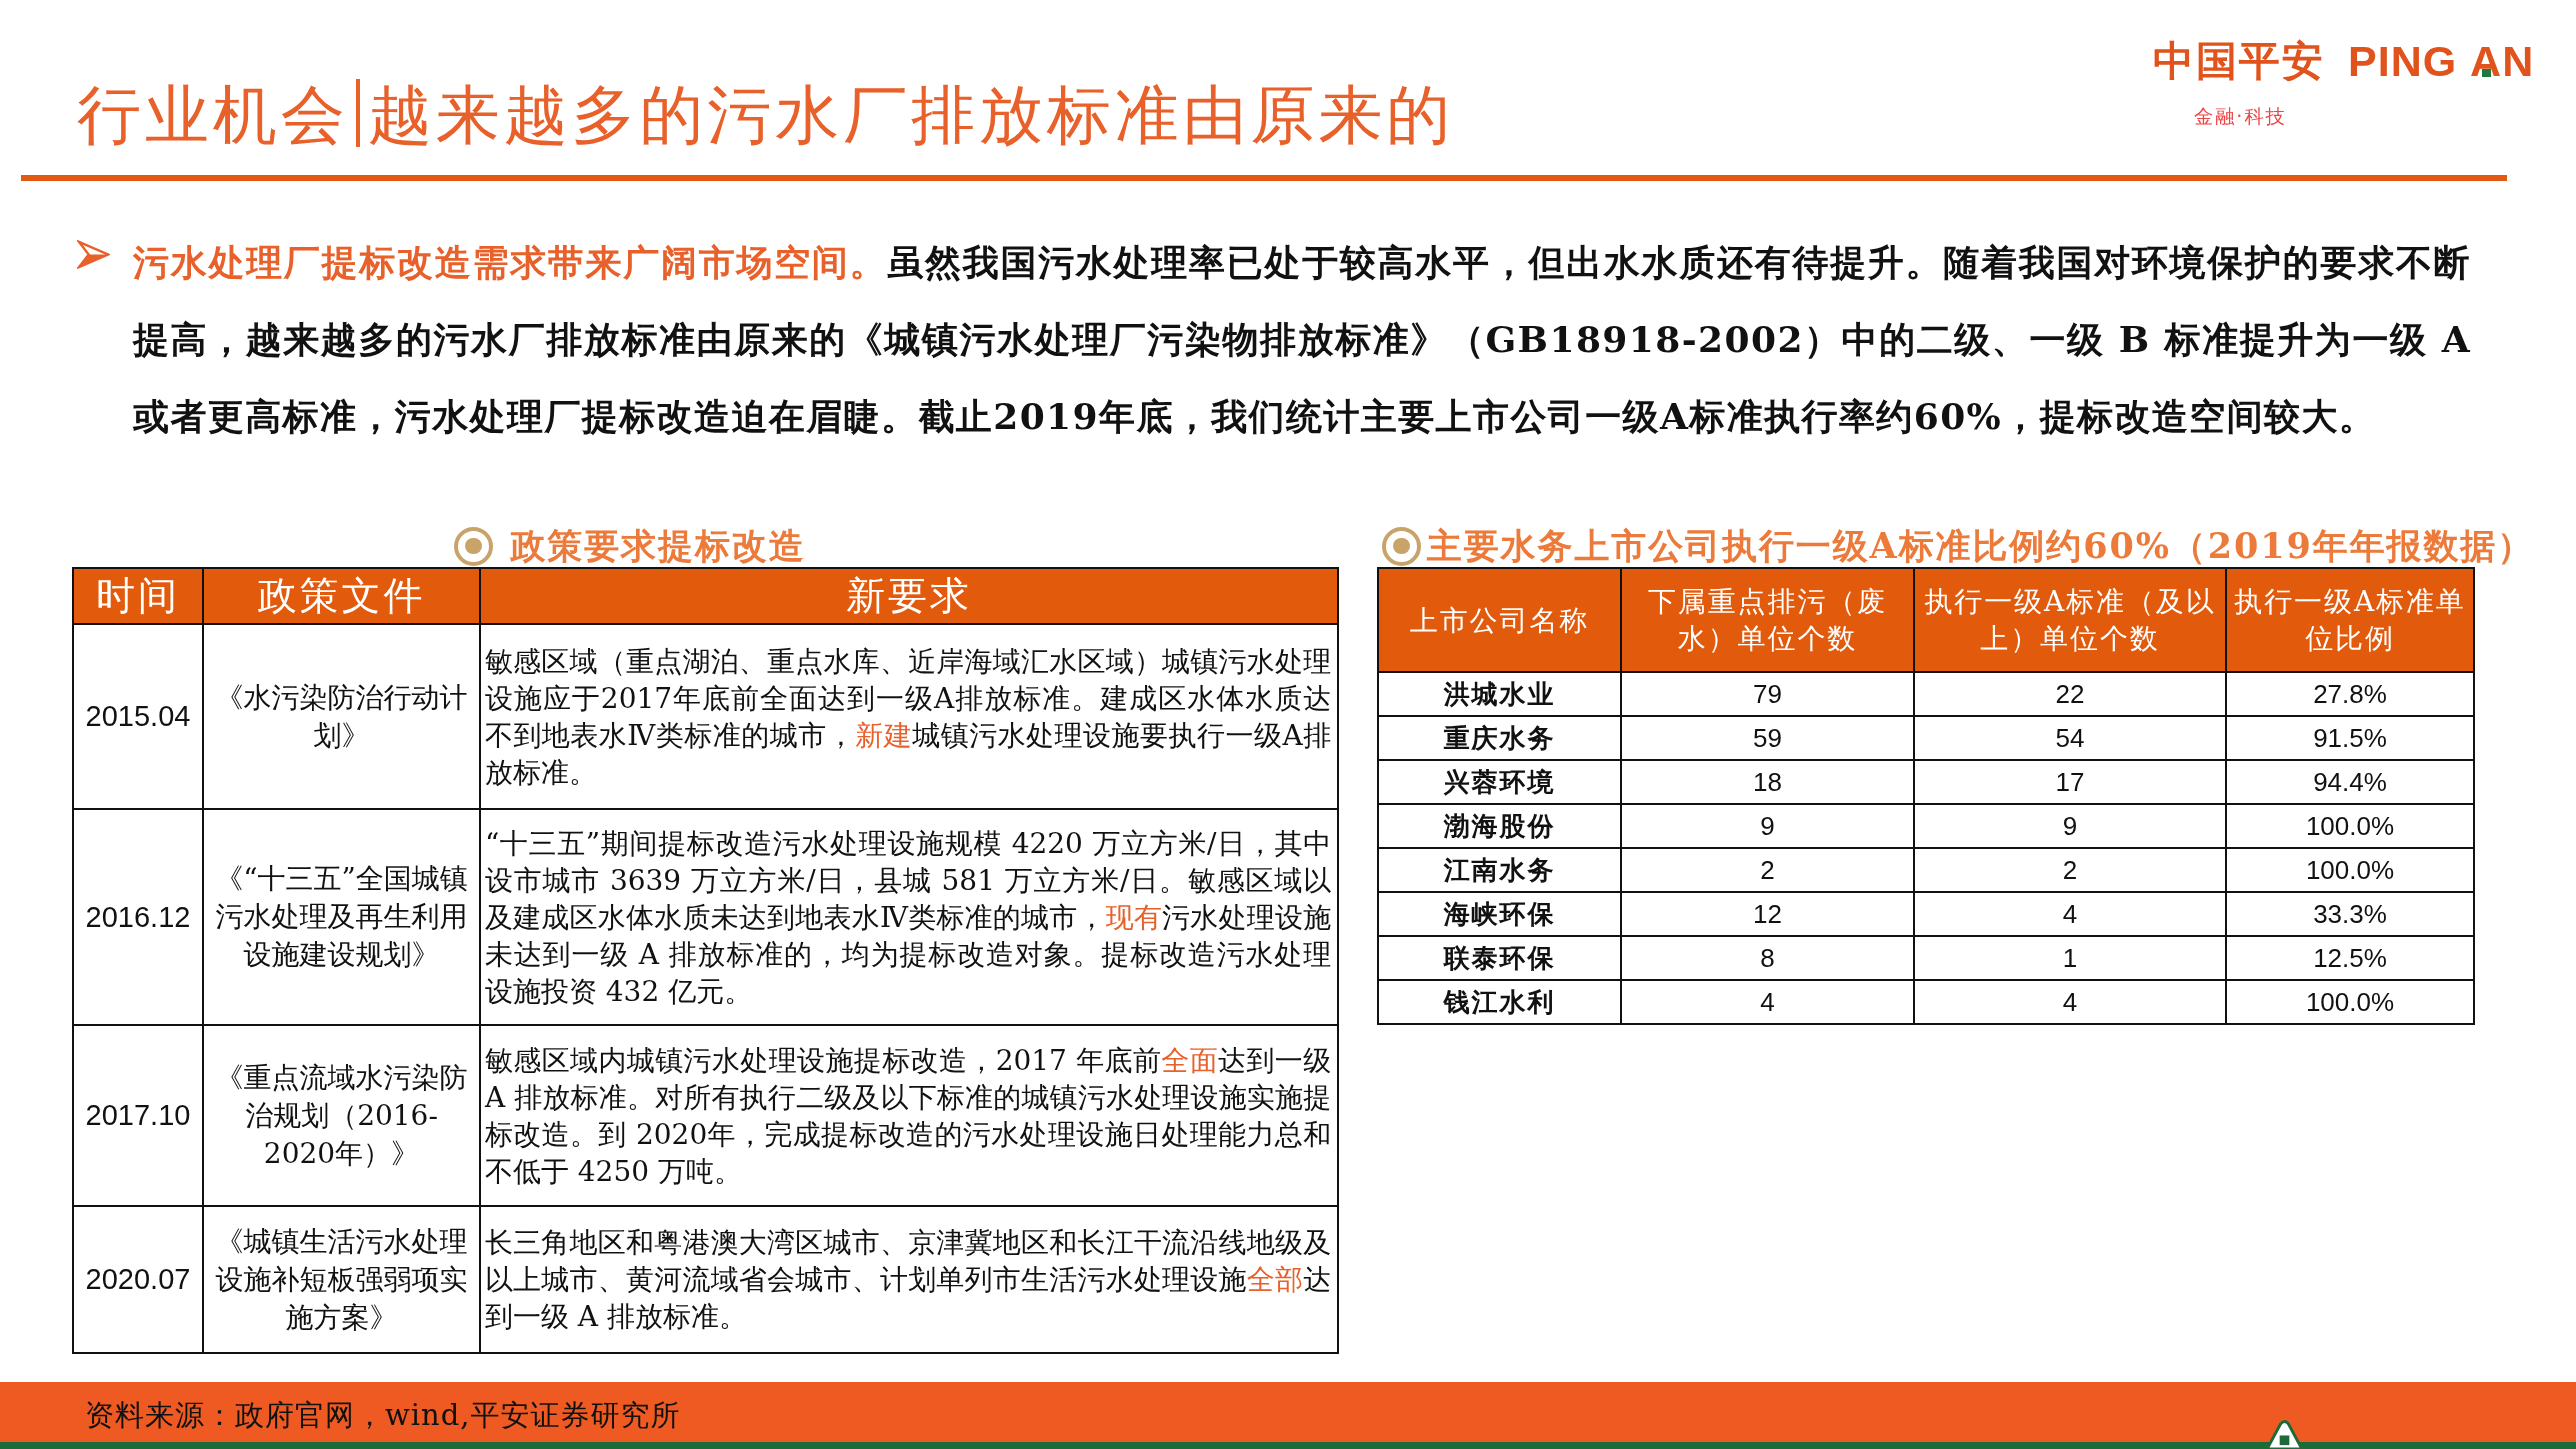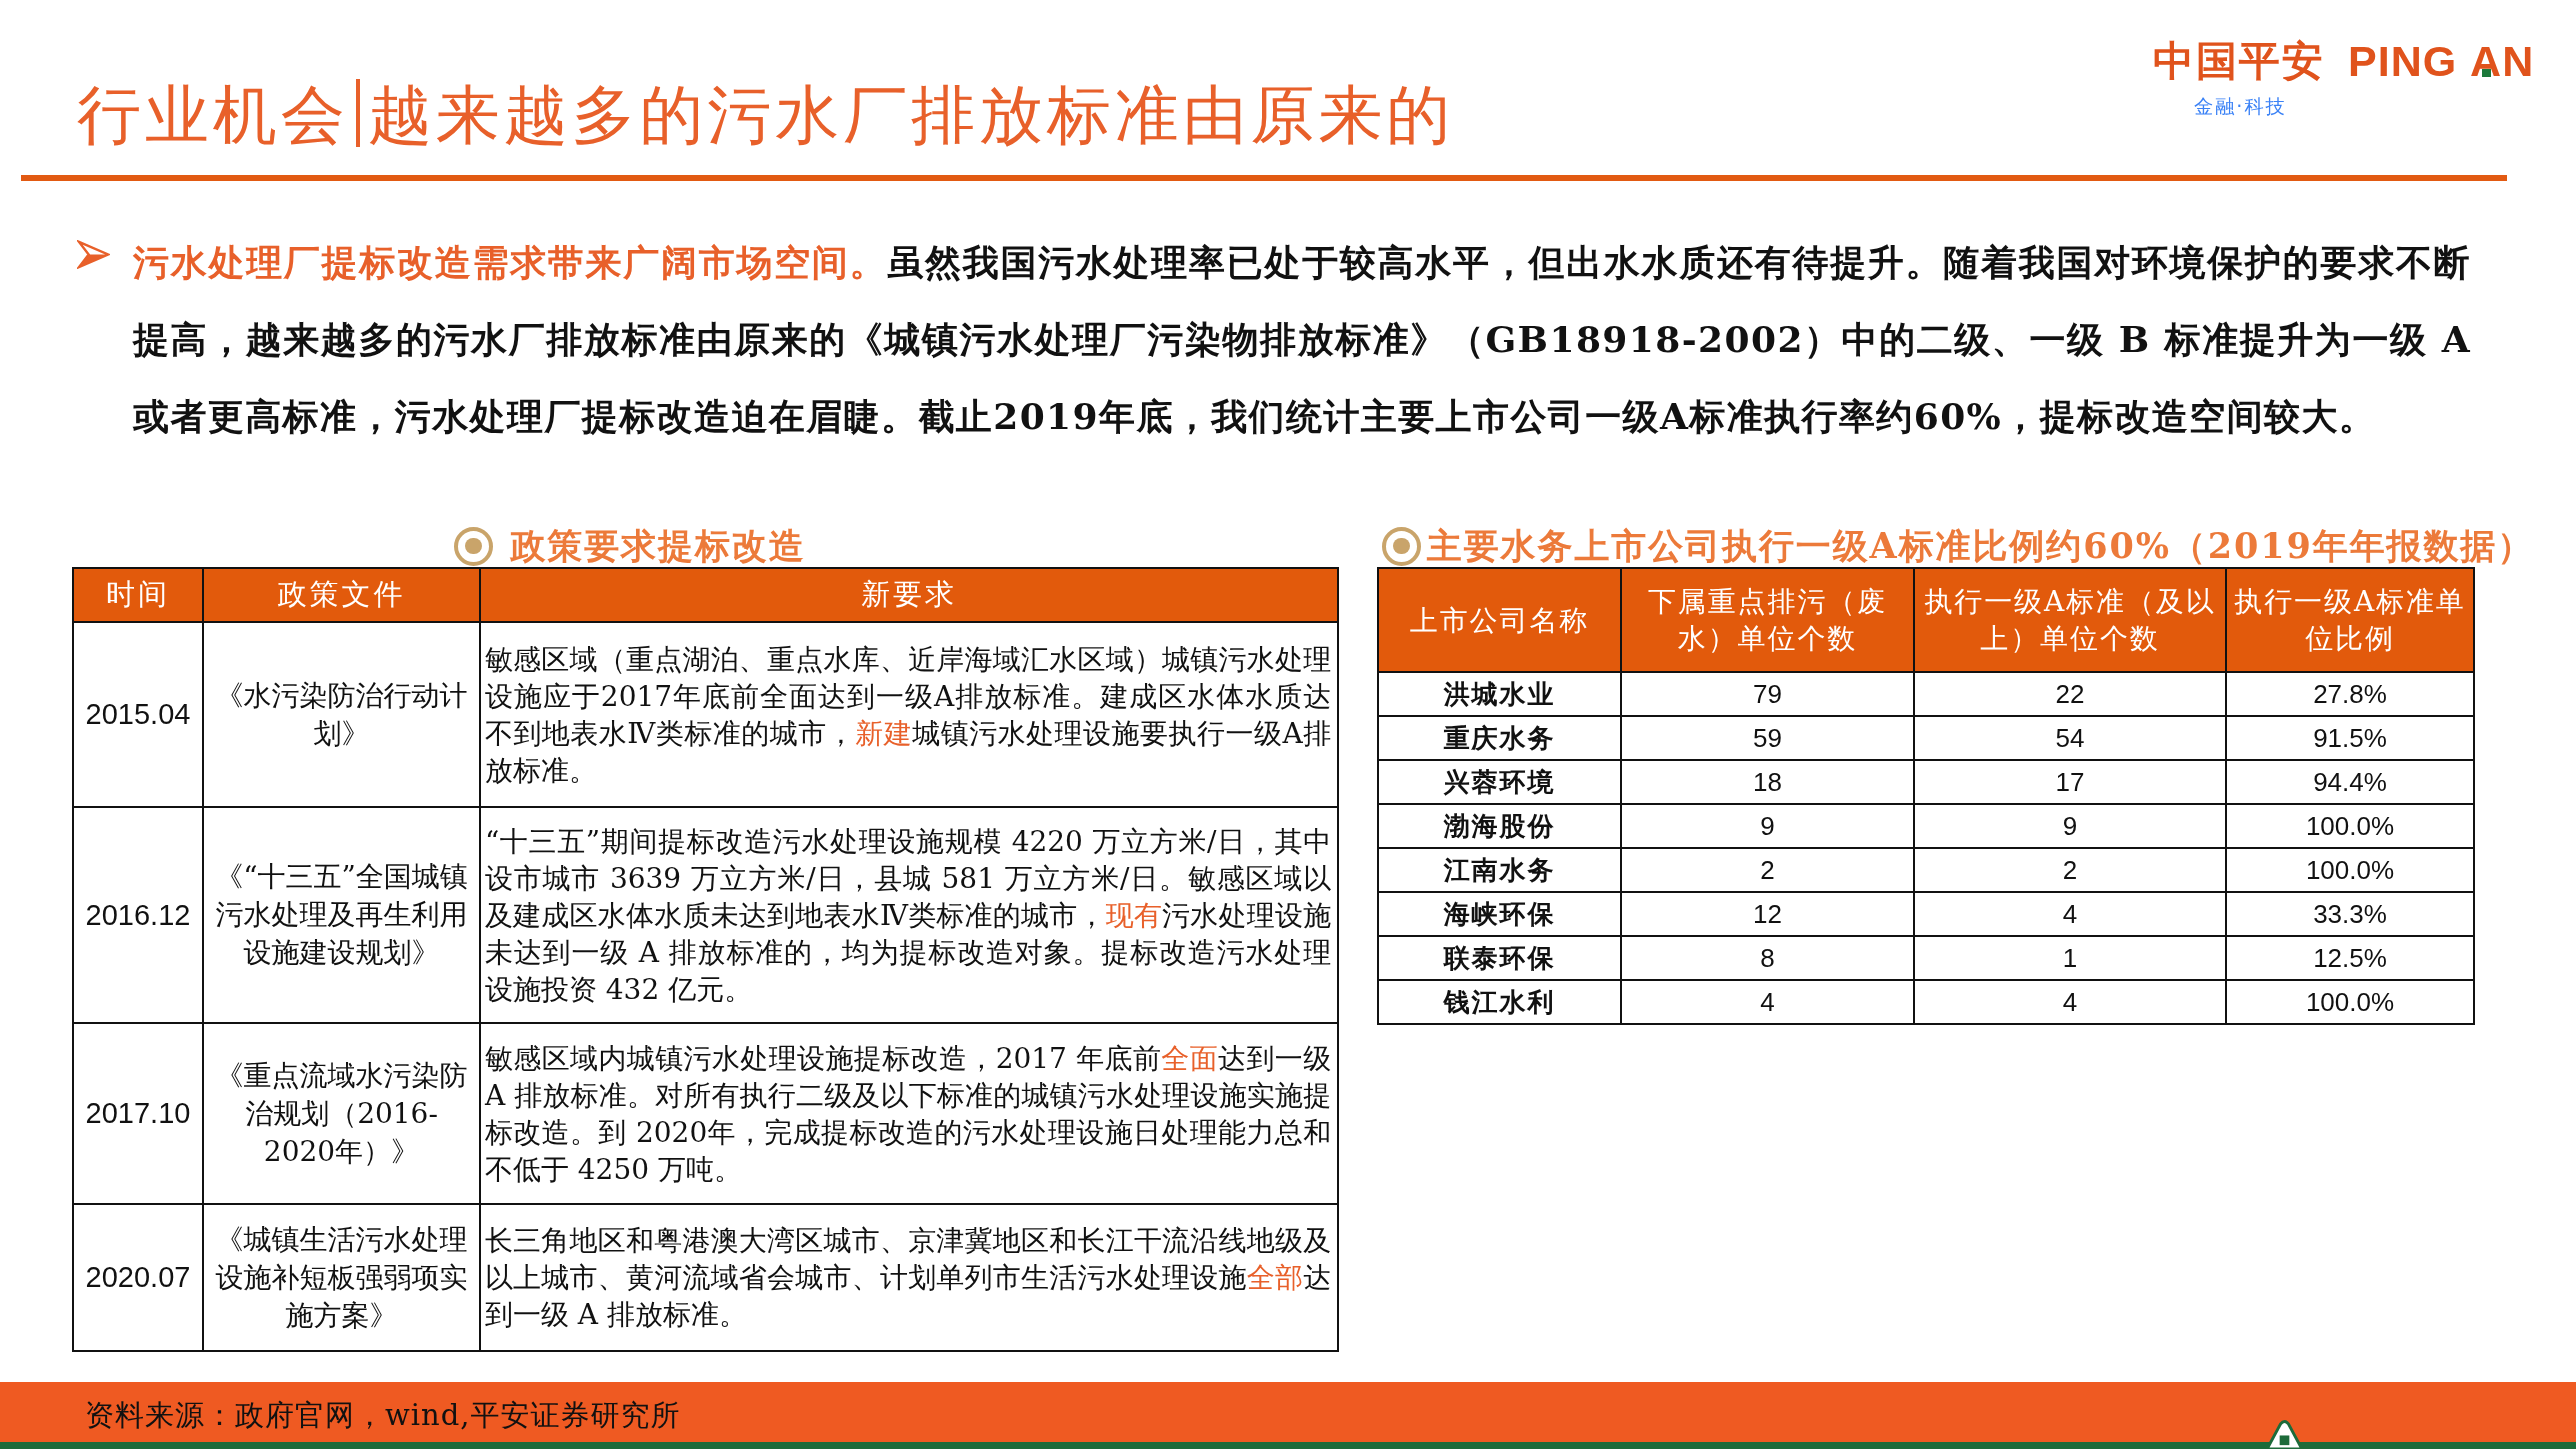--- a/index.html
+++ b/index.html
@@ -13,21 +13,21 @@
     white-space: nowrap;
   }
   .title .sep { display: inline-block; width: 3.9px; height: 68px; background: #e8602a; vertical-align: -9.7px; margin: 0 7.7px; }
   .title-rule { position: absolute; left: 21px; top: 175px; width: 2486px; height: 5.8px; background: #e25a12; }
 
   .logo { position: absolute; left: 2153px; top: 37px; width: 396px; height: 77px; }
   .logo .cn { position: absolute; left: 0; top: 0; font-size: 41px; font-weight: bold; color: #e0531c; letter-spacing: 1.9px; line-height: 48px; white-space: nowrap; }
   .logo .en { position: absolute; left: 195px; top: 0; font-size: 43px; font-weight: bold; color: #e0531c; line-height: 48px; letter-spacing: 1px; white-space: nowrap; font-family: "Liberation Sans", sans-serif; }
   .logo .en .a-mark { position: relative; display: inline-block; }
   .logo .en .a-mark::after { content: ""; position: absolute; left: 50%; bottom: 7.7px; width: 8.7px; height: 8.7px; margin-left: -3.9px; background: #1d7a3c; }
-  .logo .sub { position: absolute; left: 41px; top: 56px; font-size: 19.3px; color: #3b82f6; letter-spacing: 1.9px; white-space: nowrap; }
+  .logo .sub { position: absolute; left: 41px; top: 66px; font-size: 19.3px; color: #ef4444; letter-spacing: 1.9px; white-space: nowrap; }
 
   .bullet-block { position: absolute; left: 77px; top: 224px; width: 2396px; }
   .bullet-arrow { position: absolute; left: 0; top: 15.5px; width: 33px; height: 29px; }
   .para {
     position: absolute; left: 56px; top: 0; width: 2338px;
     font-family: "DejaVu Serif", "Liberation Serif", serif; font-weight: bold;
     font-size: 36px; line-height: 77px; color: #111; text-align: justify; letter-spacing: 1.4px;
   }
   .para .hl { color: #e8602a; }
 
@@ -40,21 +40,21 @@
   .sec-head .txt { font-family: "DejaVu Serif", "Liberation Serif", serif; font-weight: bold; font-size: 35px; color: #ec7a3a; letter-spacing: 1.9px; }
   .sec-left { left: 454px; }
   .sec-right { left: 1382px; }
   .sec-right .dot { margin-right: 5.8px; }
 
   table { position: absolute; border-collapse: collapse; table-layout: fixed; }
   th { background: #e25a0c; color: #fff; font-weight: normal; font-family: "DejaVu Serif", "Liberation Serif", serif; border: 2.9px solid #111; text-align: center; vertical-align: middle; }
   td { border: 2.9px solid #111; vertical-align: middle; }
 
   .policy { left: 72px; top: 567px; width: 1266px; }
-  .policy th { font-size: 29px; height: 54px; letter-spacing: 2.9px; }
+  .policy th { font-size: 39px; height: 54px; letter-spacing: 2.9px; }
   .policy td { font-family: "DejaVu Serif", "Liberation Serif", serif; }
   .policy td.date { font-family: "Liberation Sans", sans-serif; font-size: 29px; text-align: center; }
   .policy td.doc { font-size: 28px; line-height: 38px; text-align: center; padding: 0 6px; }
   .policy td.req { font-size: 28px; line-height: 37px; text-align: justify; padding: 3.9px 5.8px 3.9px 3.9px; }
   .policy .hl { color: #e8602a; }
 
   .comp { left: 1377px; top: 567px; width: 1097px; }
   .comp th { font-size: 28px; line-height: 37px; height: 104px; letter-spacing: 1.9px; padding: 0 5.8px; }
   .comp td { height: 44px; text-align: center; font-size: 25px; }
   .comp td.name { font-family: "DejaVu Serif", "Liberation Serif", serif; font-weight: bold; font-size: 26px; letter-spacing: 1.9px; }

